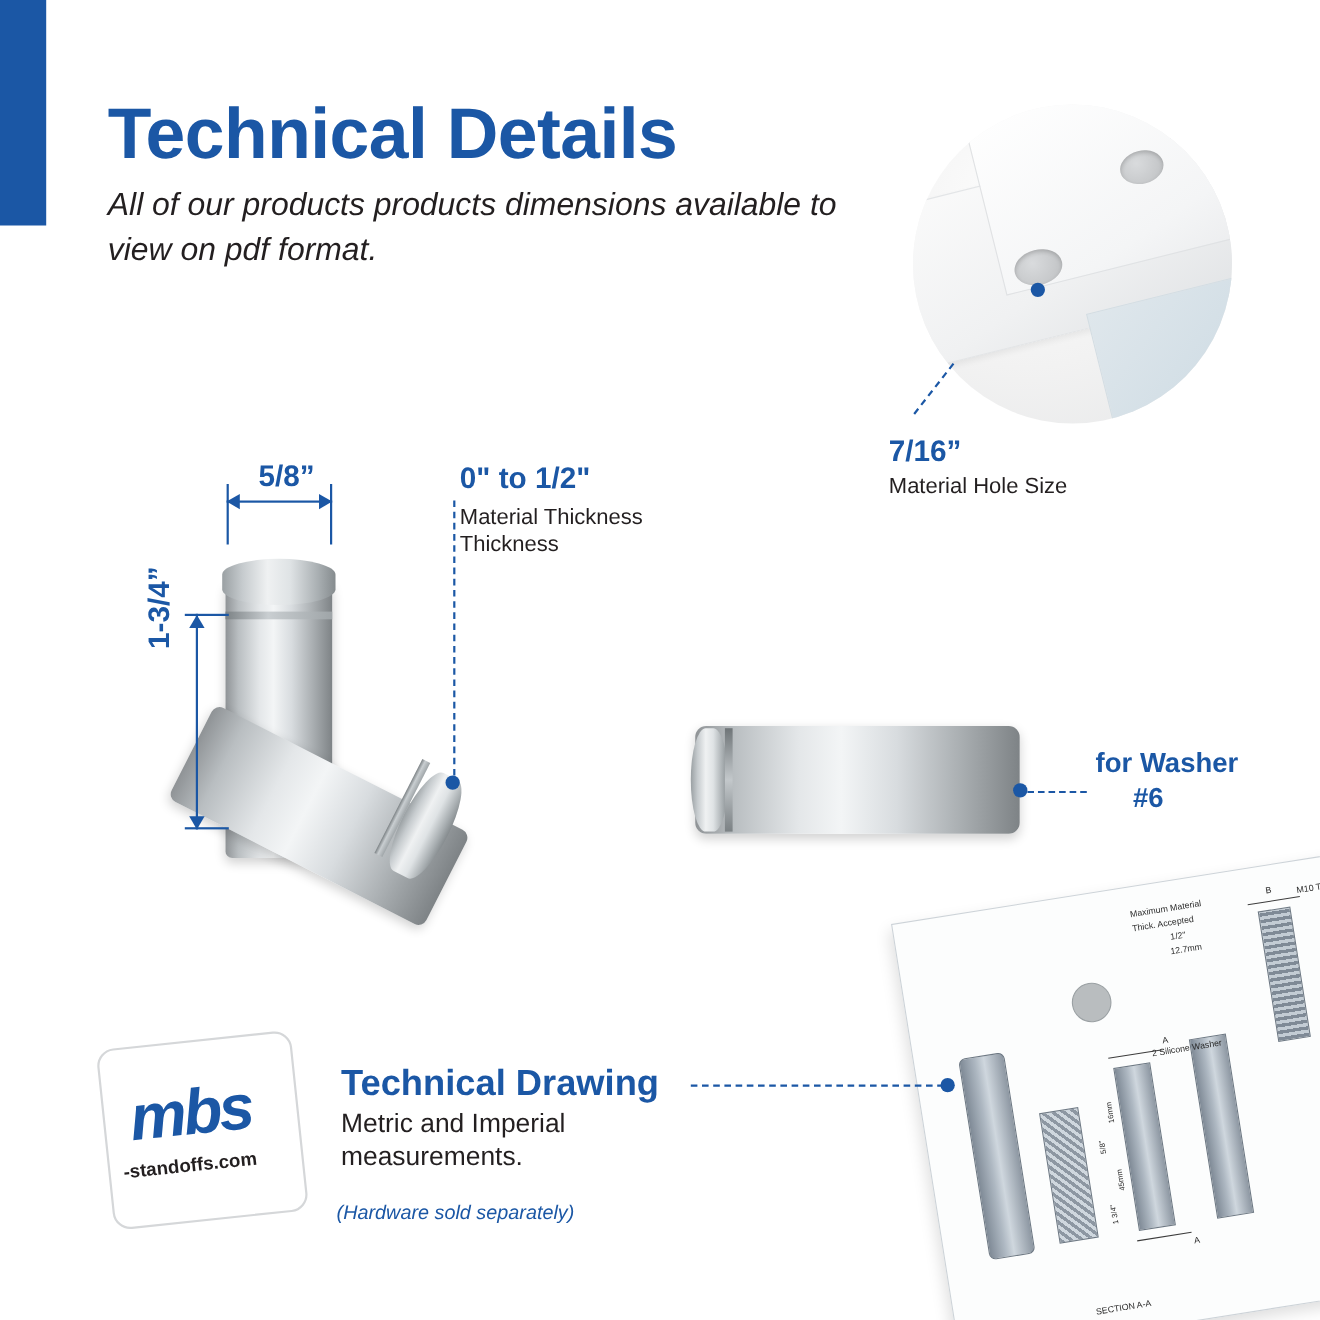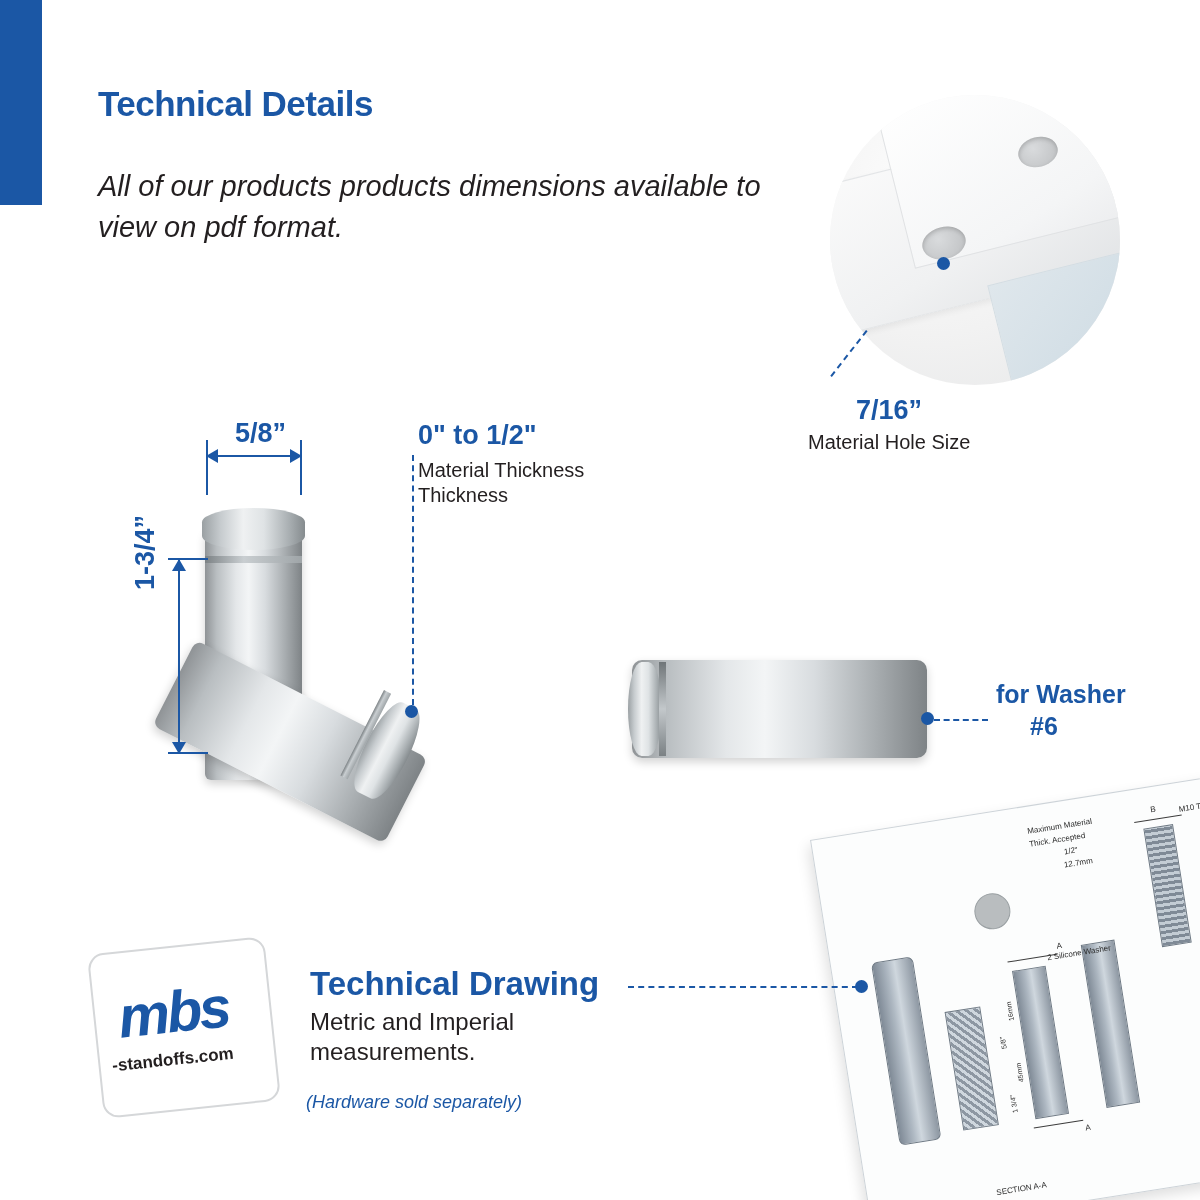--- a/index.html
+++ b/index.html
@@ -16,21 +16,21 @@
   
   .accent-bar {
     position: absolute;
     left: 0; top: 0;
     width: 42px; height: 205px;
     background: #1b57a5;
   }
   .title {
     position: absolute;
     left: 98px; top: 84px;
-    font-size: 35px;
+    font-size: 65px;
     font-weight: bold;
     color: #1b57a5;
     letter-spacing: -0.5px;
   }
   .subtitle {
     position: absolute;
     left: 98px; top: 166px;
     width: 680px;
     font-size: 29px;
     font-style: italic;
@@ -214,21 +214,21 @@
 <div class="glass-photo">
   <div class="panel-a"></div>
   <div class="panel-b"></div>
   <div class="panel-c"></div>
   <div class="hole hole-1"></div>
   <div class="hole hole-2"></div>
 </div>
 
 <div class="dot" style="left:937px; top:257px;"></div>
 <div class="dash-v" style="left:866px; top:330px; height:58px; transform:rotate(38deg); transform-origin: top left;"></div>
-<div class="anno-strong" style="position:absolute; left:808px; top:395px; font-size:27px;margin-left:48px;">7/16”</div>
+<div class="anno-strong" style="position:absolute; left:808px; top:395px; font-size:27px;">7/16”</div>
 <div class="anno-sub" style="position:absolute; left:808px; top:430px;">Material Hole Size</div>
 
 <div class="so-body" style="left:205px; top:530px; width:97px; height:250px; border-radius:6px;"></div>
 <div class="so-cap" style="left:202px; top:508px; width:103px; height:42px; border-radius:50%/34%;"></div>
 <div class="so-ring" style="left:205px; top:556px; width:97px; height:7px;"></div>
 
 <div class="so-body" style="left:196px; top:640px; width:260px; height:96px; border-radius:8px; transform:rotate(27deg); transform-origin:left top;"></div>
 <div class="so-cap" style="left:390px; top:696px; width:44px; height:100px; border-radius:34%/50%; transform:rotate(27deg); transform-origin:left top;"></div>
 <div class="so-ring" style="left:384px; top:690px; width:8px; height:96px; transform:rotate(27deg); transform-origin:left top;"></div>
 

